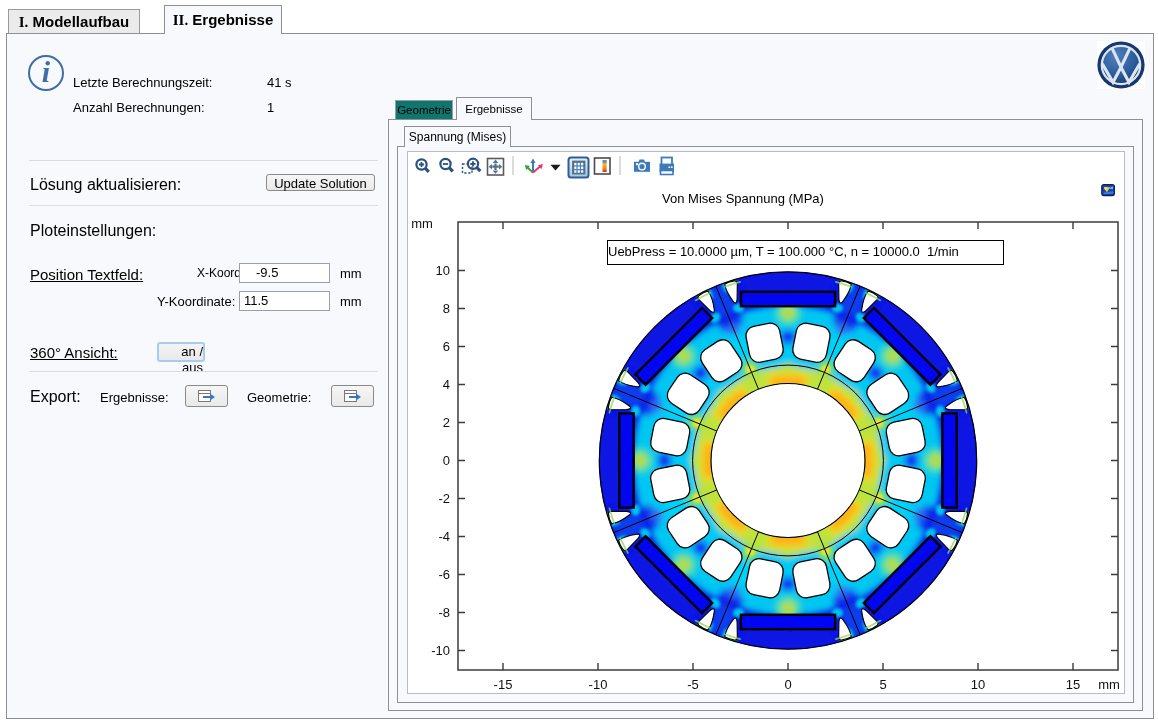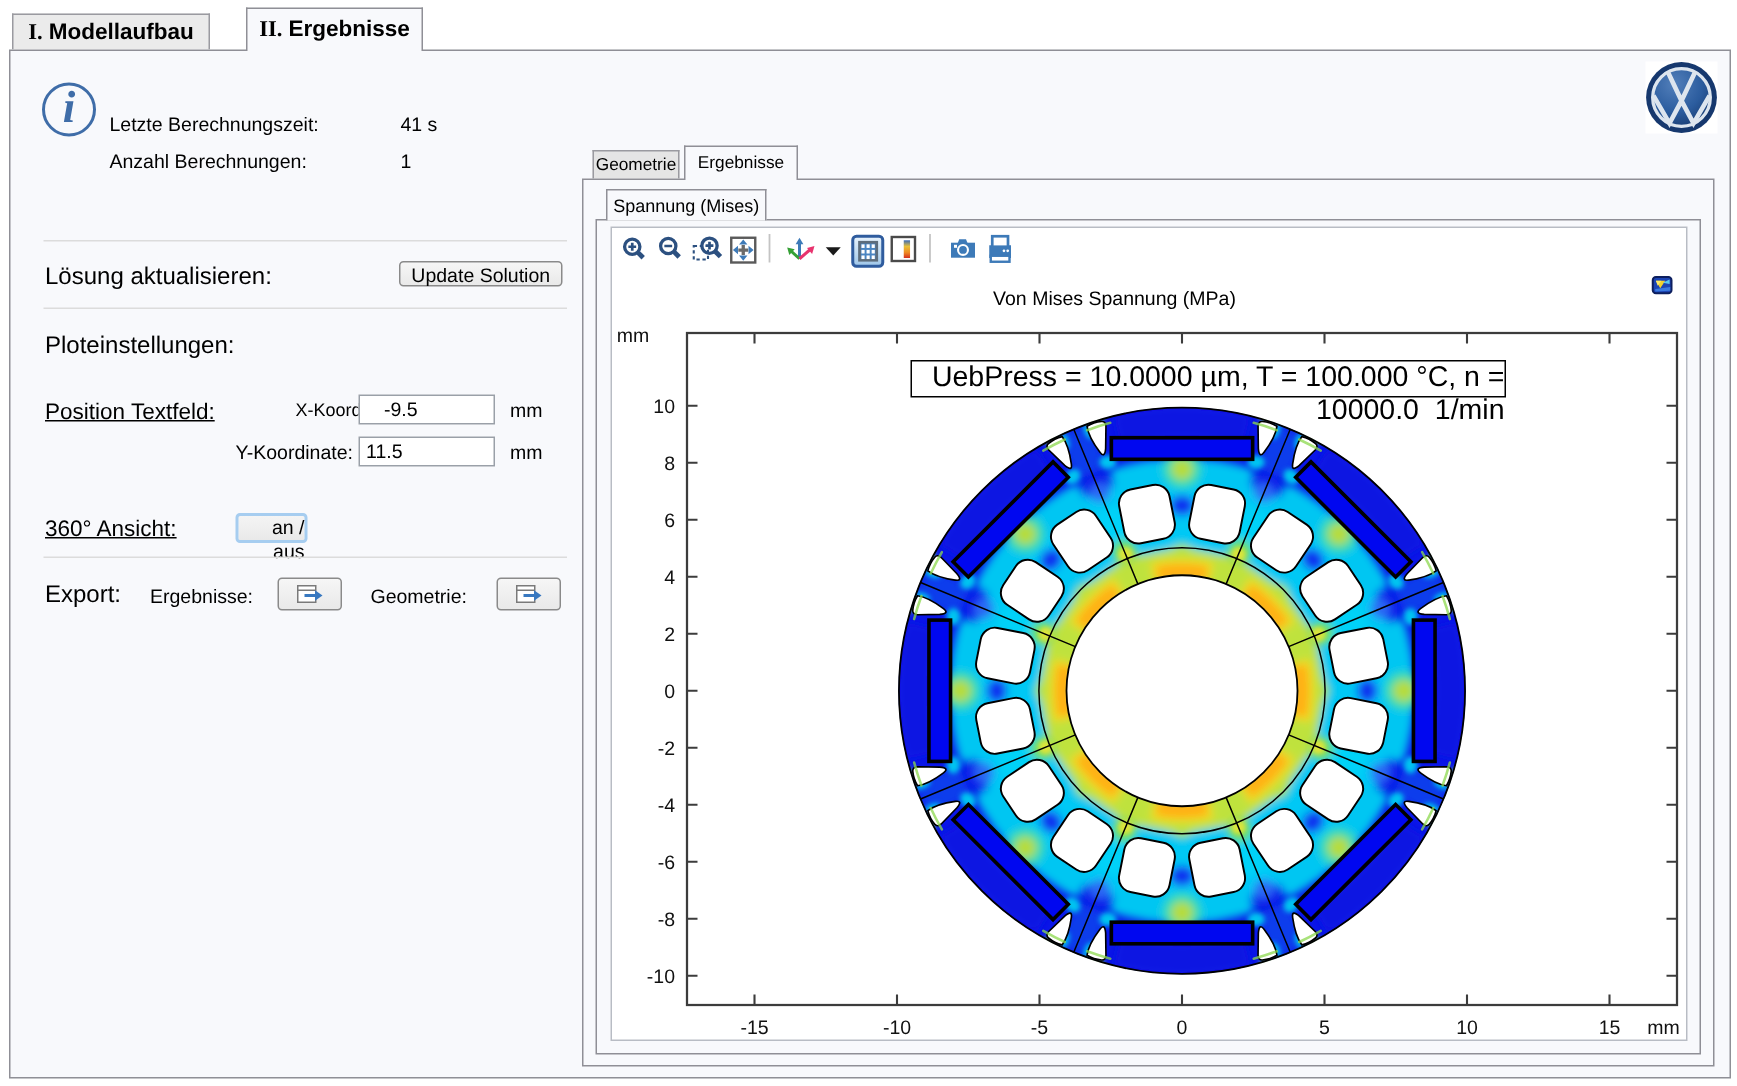--- a/index.html
+++ b/index.html
@@ -8,21 +8,21 @@
 #frame { left:6px; top:33px; width:1148px; height:686px; border:1px solid #8f8f96; background:#f8f9fc; }
 .tab1 { left:8px; top:9px; width:132px; height:24px; background:#ebebeb; border:1px solid #9a9aa0; border-bottom:none; font-weight:bold; font-size:15px; text-align:center; line-height:24px; }
 .tab2 { left:140px; top:5px; width:118px; height:29px; background:#f8f9fc; border:1px solid #8f8f96; border-bottom:none; font-weight:bold; font-size:15px; text-align:center; line-height:28px; z-index:5;margin-left:24px; }
 .lbl { font-size:13px; }
 .sep { height:1px; background:#dcdcdc; left:29px; width:349px; }
 .h1 { font-weight:normal; font-size:16px; }
 .ul { font-size:15px; text-decoration:underline; }
 .btn { background:linear-gradient(#f6f6f6,#e9e9e9); border:1px solid #8a8a8a; border-radius:3px; font-size:13px; text-align:center; }
 .inp { background:#fff; border:1px solid #9aa0a8; font-size:13px; padding-left:4px; line-height:18px; }
 
-.rtab1 { left:395px; top:100px; width:58px; height:20px; background:#e5e5e5; border:1px solid #9a9aa0; border-bottom:none; font-size:11.5px; text-align:center; line-height:19px; }
+.rtab1 { left:395px; top:100px; width:58px; height:20px; background:#0f766e; border:1px solid #9a9aa0; border-bottom:none; font-size:11.5px; text-align:center; line-height:19px; }
 .rtab2 { left:456px; top:97px; width:76px; height:23px; background:#f8f9fc; border:1px solid #8f8f96; border-bottom:none; font-size:11.5px; text-align:center; line-height:22px; z-index:5; }
 #rpanel { left:388px; top:119px; width:755px; height:592px; border:1px solid #8f8f96; background:#f8f9fc; }
 .stab { left:404px; top:126px; width:107px; height:21px; background:#f8f9fc; border:1px solid #8f8f96; border-bottom:none; font-size:12px; text-align:center; line-height:20px; z-index:5; }
 #ipanel { left:397px; top:146px; width:737px; height:557px; border:1px solid #8f8f96; background:#f8f9fc; }
 #gfx { left:407px; top:151px; width:718px; height:543px; border:1px solid #b8bcc4; background:#ffffff; }
 </style>
 </head>
 <body>
 <div class="abs tab1"><span style="font-family:'Liberation Serif',serif;">I.</span> Modellaufbau</div>
 <div class="abs tab2"><span style="font-family:'Liberation Serif',serif;">II.</span> Ergebnisse</div>
@@ -167,21 +167,21 @@
 <g fill="#3d7ab8">
         <rect x="252.5" y="11.5" width="14.5" height="8.5"></rect>
         <rect x="254.5" y="5.5" width="10.5" height="7" fill="#fff" stroke="#3d7ab8" stroke-width="1.8"></rect>
         <rect x="253.5" y="18.5" width="12.5" height="4" fill="#fff" stroke="#3d7ab8" stroke-width="1.6"></rect>
       </g>
 <circle cx="262.3" cy="15.2" r="0.9" fill="#fff"></circle>
       <circle cx="264.8" cy="15.2" r="0.9" fill="#fff"></circle>
 </svg></div>
 
 <div class="abs" style="left:593px;top:191px;width:300px;text-align:center;font-size:13px;">Von Mises Spannung (MPa)</div>
-<div class="abs" style="left:607px;top:240px;width:397px;height:25px;border:1.6px solid #000;background:#fff;text-align:right;line-height:22px;font-size:19px;">UebPress = 10.0000 µm, T = 100.000 °C, n = 10000.0&nbsp;&nbsp;1/min</div>
+<div class="abs" style="left:607px;top:240px;width:397px;height:25px;border:1.6px solid #000;background:#fff;text-align:left;line-height:22px;font-size:13px;">UebPress = 10.0000 µm, T = 100.000 °C, n = 10000.0&nbsp;&nbsp;1/min</div>
 
 <div class="abs" style="left:1100px;top:183px;width:17px;height:15px;">
 <svg width="17" height="15" viewBox="0 0 20 18">
 <rect x="2" y="2" width="15" height="13" rx="2.5" fill="#1c44b4" stroke="#0d1f5e" stroke-width="1.6"></rect>
 <path d="M 4.5 5 L 12 5 L 8 11 Z" fill="#f2d12c"></path>
 <path d="M 4.5 5 L 9 5 L 6 9 Z" fill="#fbe96a"></path>
 <path d="M 10 6.5 L 15.5 4 L 15.5 7.5 Z" fill="#58c8f0"></path>
 <path d="M 4 11.5 L 16 10 L 16 13 L 4 13.5 Z" fill="#3a7ae0"></path>
 </svg></div>
 

